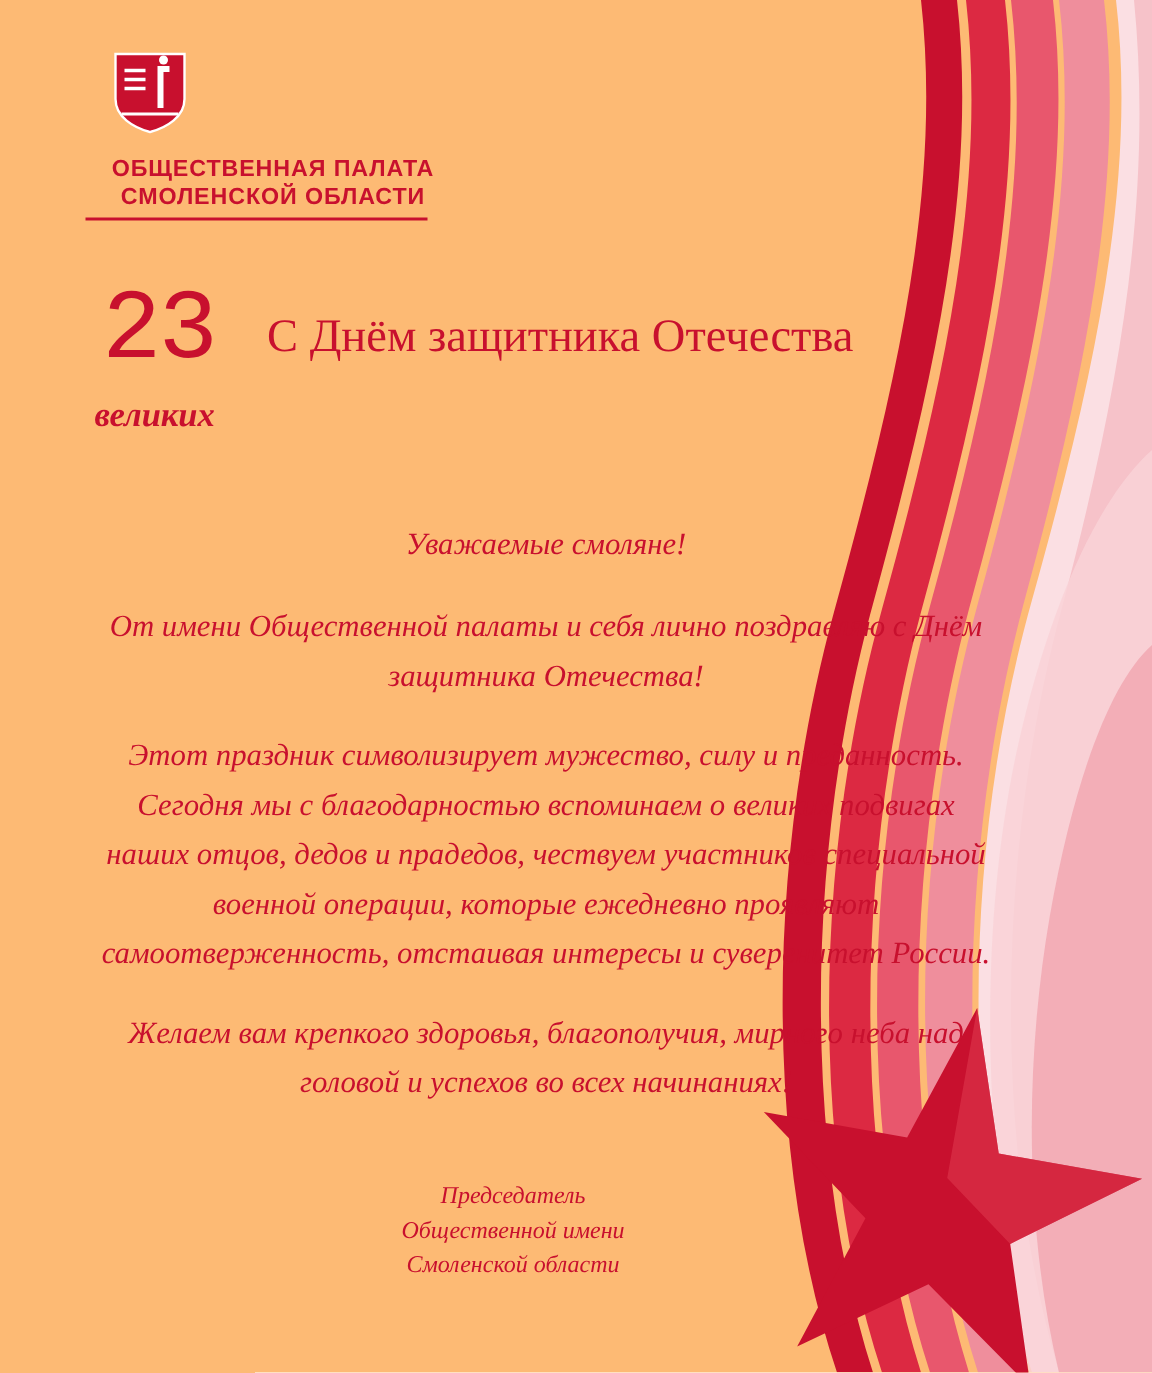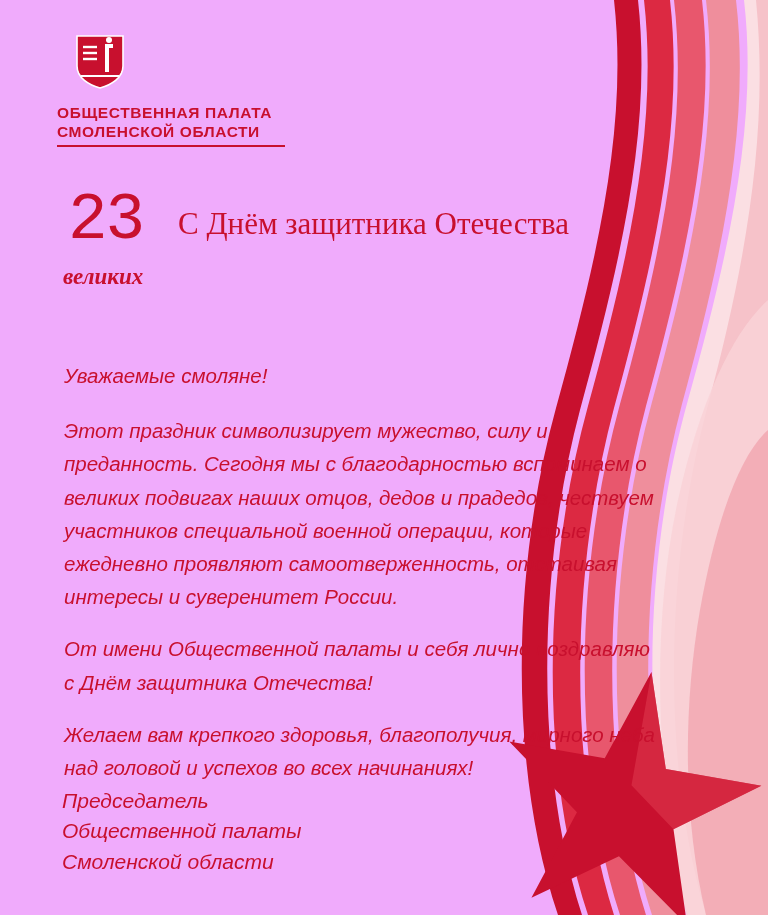--- a/index.html
+++ b/index.html
@@ -11,21 +11,22 @@
     width: 768px;
     height: 915px;
     font-family: "Liberation Serif", serif;
     position: relative;
     overflow: hidden;
   }
 
   #card {
     position: absolute;
     inset: 0;
-    background: #f0abfc;
+    background: #fdba74;
+    text-align: center;
   }
 
   
   .ribbon-layer {
     position: absolute;
     top: 0;
     right: 0;
     width: 330px;
     height: 915px;
     overflow: hidden;
@@ -112,40 +113,39 @@
     white-space: nowrap;
   }
 
   
   #body-text {
     position: absolute;
     left: 64px;
     top: 347px;
     width: 600px;
     color: #c8102e;
-    font-family: Liberation Sans, sans-serif;
+    font-family: Liberation Serif, serif;
     font-style: italic;
     font-size: 20.5px;
     line-height: 1.62;
-    margin-top: 12px;
   }
   #body-text p { margin: 0 0 19px 0; }
   #body-text p:last-child { margin-bottom: 0; }
   .salutation { margin-bottom: 22px !important; }
 
   
   #signature {
     position: absolute;
     left: 62px;
     top: 786px;
     width: 560px;
     color: #c8102e;
-    font-family: Liberation Sans, sans-serif;
+    font-family: Liberation Serif, serif;
     font-style: italic;
-    font-size: 21px;
+    font-size: 16px;
     line-height: 1.45;
   }
   #signature .role div { white-space: nowrap; }
   #signature .name {
     position: absolute;
     left: 370px;
     top: 62px;
     white-space: nowrap;
   }
 </style>
@@ -204,26 +204,26 @@
   </div>
 
   <div id="headline-row">
     <div class="date-big">23</div>
     <div class="date-month">великих</div>
     <div class="headline">С Днём защитника Отечества</div>
   </div>
 
   <div id="body-text">
     <p class="salutation">Уважаемые смоляне!</p>
+    <p>От имени Общественной палаты и себя лично поздравляю с Днём защитника Отечества!</p>
     <p>Этот праздник символизирует мужество, силу и преданность. Сегодня мы с благодарностью вспоминаем о великих подвигах наших отцов, дедов и прадедов, чествуем участников специальной военной операции, которые ежедневно проявляют самоотверженность, отстаивая интересы и суверенитет России.</p>
-    <p>От имени Общественной палаты и себя лично поздравляю с Днём защитника Отечества!</p>
     <p>Желаем вам крепкого здоровья, благополучия, мирного неба над головой и успехов во всех начинаниях!</p>
   </div>
 
   <div id="signature">
     <div class="role">
       <div>Председатель</div>
-      <div>Общественной палаты</div>
+      <div>Общественной имени</div>
       <div>Смоленской области</div>
     </div>
   </div>
 
 </div>
 
 </body></html>

